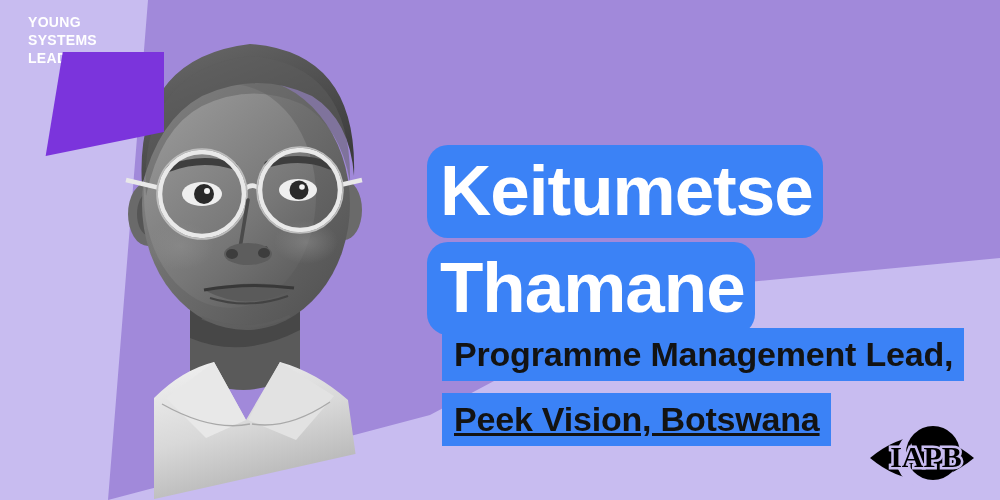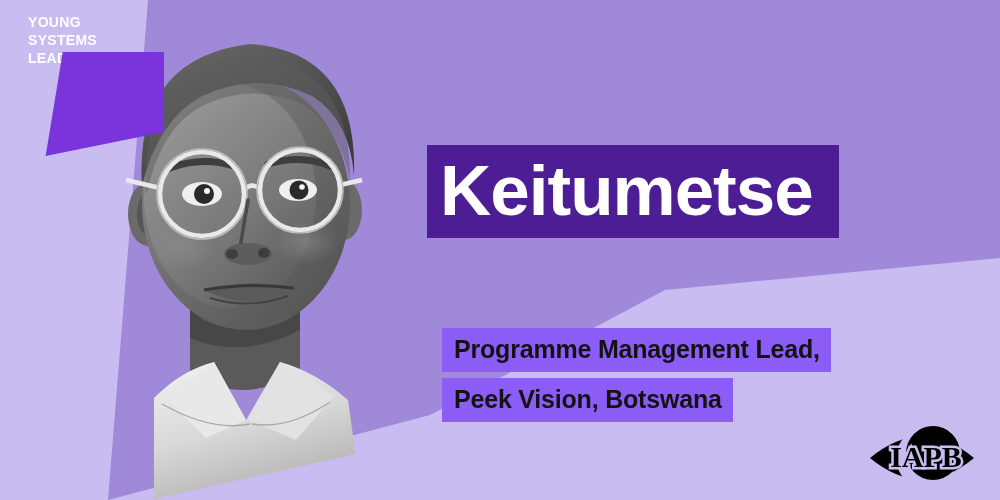--- a/index.html
+++ b/index.html
@@ -67,50 +67,51 @@
 
   
   .name-wrap {
     position: absolute;
     left: 427px;
     top: 145px;
     z-index: 8;
   }
   .name-line {
     display: block;
-    background: #4c1d95;
+    background: #3b82f6;
     color: #ffffff;
     font-weight: bold;
     font-size: 71px;
     line-height: 1.0;
     letter-spacing: -1px;
-    padding: 10px 26px 12px 13px;
+    padding: 10px 10px 12px 13px;
     width: max-content;
+    border-radius: 21px;
   }
   .name-line.second { margin-top: 4px; }
 
   
   .role-wrap {
     position: absolute;
     left: 442px;
     top: 328px;
     z-index: 8;
   }
   .role-line {
     display: block;
-    background: #8b5cf6;
+    background: #3b82f6;
     color: #131313;
     font-weight: bold;
-    font-size: 25px;
+    font-size: 34px;
     line-height: 1.0;
     letter-spacing: -0.2px;
     padding: 9px 11px 10px 12px;
     width: max-content;
   }
-  .role-line.second { margin-top: 6px; }
+  .role-line.second { margin-top: 12px; text-decoration: underline; }
 
   
   .logo {
     position: absolute;
     left: 866px;
     top: 417px;
     width: 112px;
     height: 82px;
     z-index: 9;
   }
@@ -209,20 +210,21 @@
     </svg>
   </div>
 
   <div class="badge"></div>
   <div class="badge-text">YOUNG
 SYSTEMS
 LEADER</div>
 
   <div class="name-wrap">
     <span class="name-line first">Keitumetse</span>
+    <span class="name-line second">Thamane</span>
   </div>
 
   <div class="role-wrap">
     <span class="role-line first">Programme Management Lead,</span>
     <span class="role-line second">Peek Vision, Botswana</span>
   </div>
 
   <div class="logo">
     <svg width="112" height="82" viewBox="0 0 112 82" xmlns="http://www.w3.org/2000/svg">
       <path d="M4 41 Q56 -2 108 41 Q56 84 4 41 Z" fill="#000000"></path>

